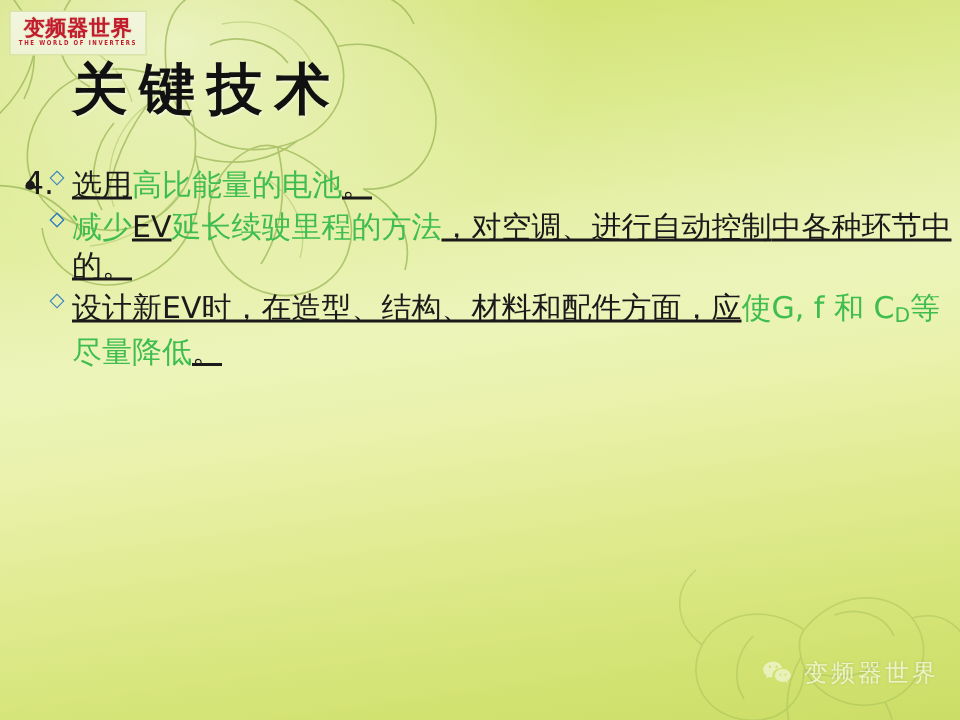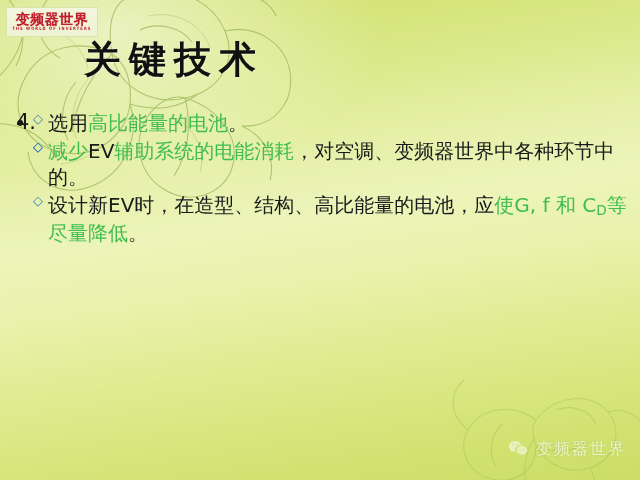--- a/index.html
+++ b/index.html
@@ -86,21 +86,20 @@
     position: absolute;
     left: 48px;
     top: 41px;
     font-size: 37px;
     font-weight: bold;
     color: #111111;
     letter-spacing: 8px;
     line-height: 1.05;
     text-shadow: 1px 1px 0 rgba(255,255,255,0.35);
     white-space: nowrap;
-    margin-left: 36px;
   }
 
   
   .body-area {
     position: absolute;
     left: 0;
     top: 108px;
     width: 640px;
   }
   .lvl1 {
@@ -132,20 +131,21 @@
     top: 1px;
     font-size: 13px;
     color: #2f7fbf;
   }
   .grn {
     color: #3fbd4e;
     text-align: center;
   }
   .blk {
     color: #1a1a1a;
+    text-decoration: underline;
   }
   sub {
     font-size: 0.68em;
     vertical-align: -0.22em;
   }
 
   
   .watermark {
     position: absolute;
     right: 14px;
@@ -235,26 +235,26 @@
       <span class="marker">◇</span>
       <span class="rich"><span class="blk">选用</span><span class="grn">高比能量的电池</span><span class="blk">。</span></span>
     </div>
 
     <div class="lvl2">
       <span class="marker">◇</span>
     </div>
 
     <div class="lvl2">
       <span class="marker">◇</span>
-      <span class="rich"><span class="grn">减少</span><span class="blk">EV</span><span class="grn">辅助系统的电能消耗</span><span class="blk">，对空调、变频器世界</span><span class="blk">中各种环节中的。</span></span>
-    </div>
-
-    <div class="lvl2">
-      <span class="marker">◇</span>
-      <span class="rich"><span class="blk">设计新EV时，在造型、结构、高比能量的电池，应</span><span class="grn">使</span><span class="grn">G, f 和 C</span><sub class="grn">D</sub><span class="grn">等尽量降低</span><span class="blk">。</span></span>
+      <span class="rich"><span class="grn">减少</span><span class="blk">EV</span><span class="grn">延长续驶里程的方法</span><span class="blk">，对空调、进行自动控制</span><span class="blk">中各种环节中的。</span></span>
+    </div>
+
+    <div class="lvl2">
+      <span class="marker">◇</span>
+      <span class="rich"><span class="blk">设计新EV时，在造型、结构、材料和配件方面，应</span><span class="grn">使</span><span class="grn">G, f 和 C</span><sub class="grn">D</sub><span class="grn">等尽量降低</span><span class="blk">。</span></span>
     </div>
 
   </div>
 
   <div class="watermark">
     <svg class="wm-icon" viewBox="0 0 24 24" xmlns="http://www.w3.org/2000/svg" aria-hidden="true">
       <path fill="#ffffff" fill-opacity="0.85" d="M9.2 3.2C5.2 3.2 2 5.9 2 9.1c0 1.8 1 3.4 2.6 4.5l-.6 2 2.2-1.1c.7.2 1.4.3 2.1.3h.5a5 5 0 0 1-.2-1.4c0-3 2.9-5.4 6.5-5.4h.6c-.6-2.8-3.5-4.8-6.5-4.8Zm-2.4 3a.9.9 0 1 1 0 1.8.9.9 0 0 1 0-1.8Zm4.9 0a.9.9 0 1 1 0 1.8.9.9 0 0 1 0-1.8Z"></path>
       <path fill="#ffffff" fill-opacity="0.85" d="M22 13.4c0-2.6-2.6-4.7-5.8-4.7s-5.8 2.1-5.8 4.7 2.6 4.7 5.8 4.7c.7 0 1.3-.1 1.9-.3l1.8.9-.5-1.6c1.6-.9 2.6-2.2 2.6-3.7Zm-7.7-1.2a.75.75 0 1 1 0 1.5.75.75 0 0 1 0-1.5Zm3.9 0a.75.75 0 1 1 0 1.5.75.75 0 0 1 0-1.5Z"></path>
     </svg>
     <span class="wm-text">变频器世界</span>

